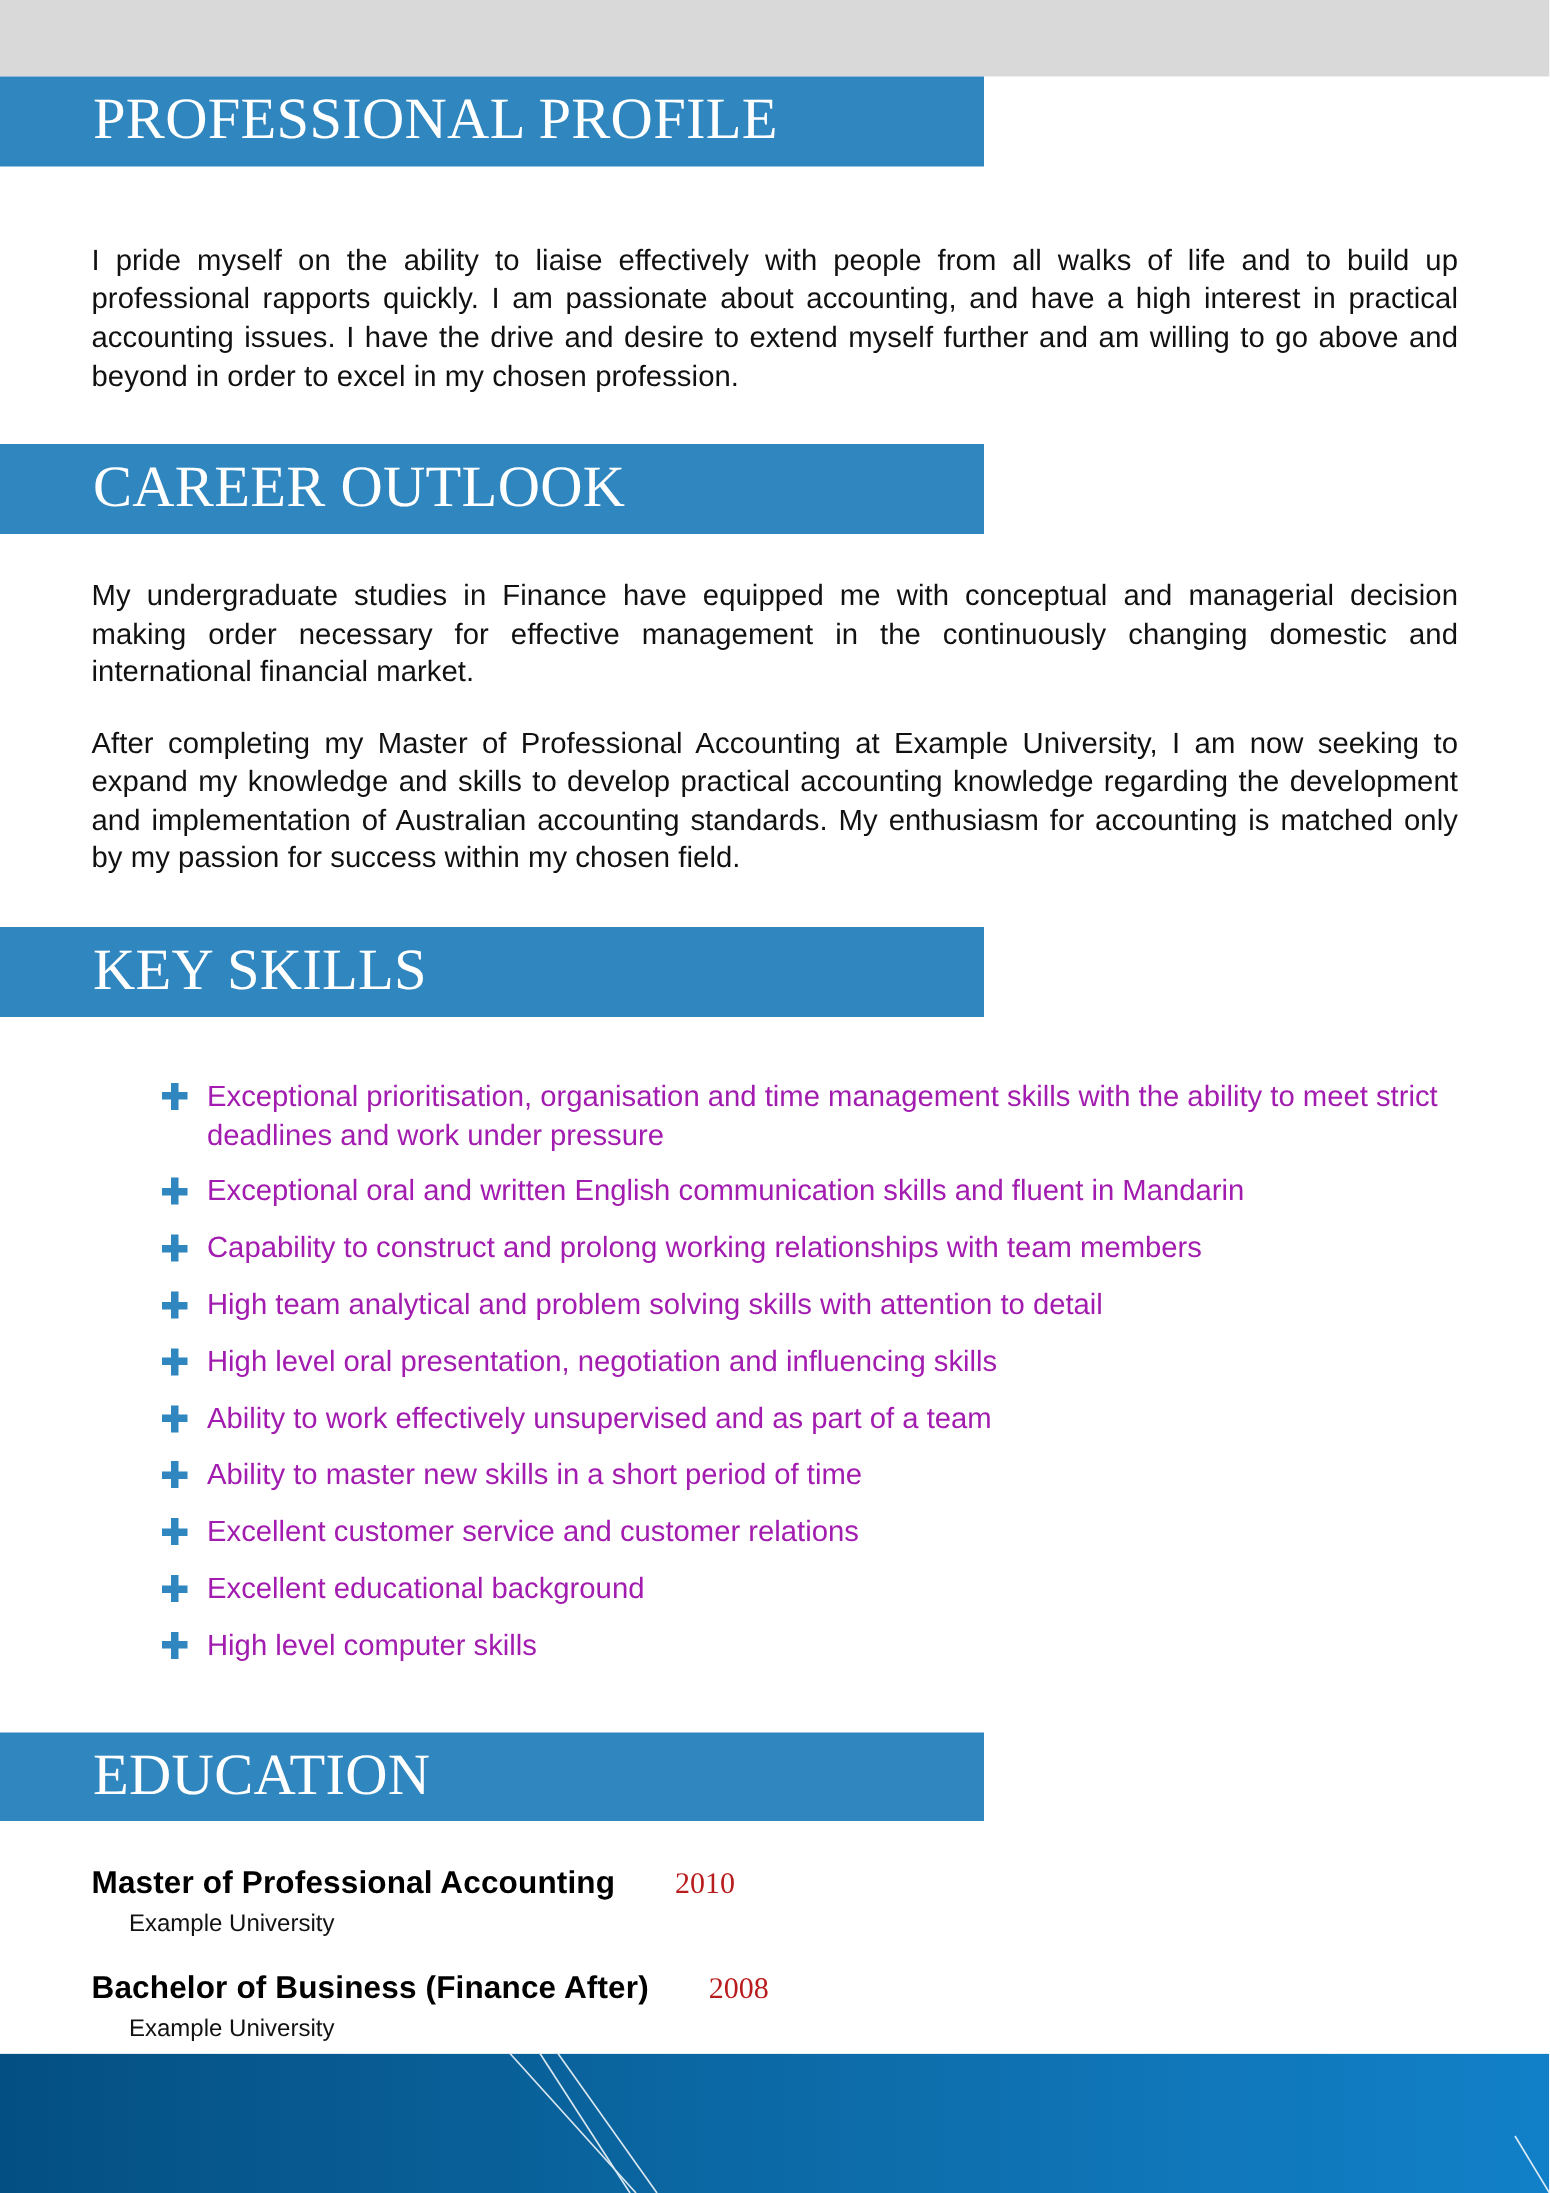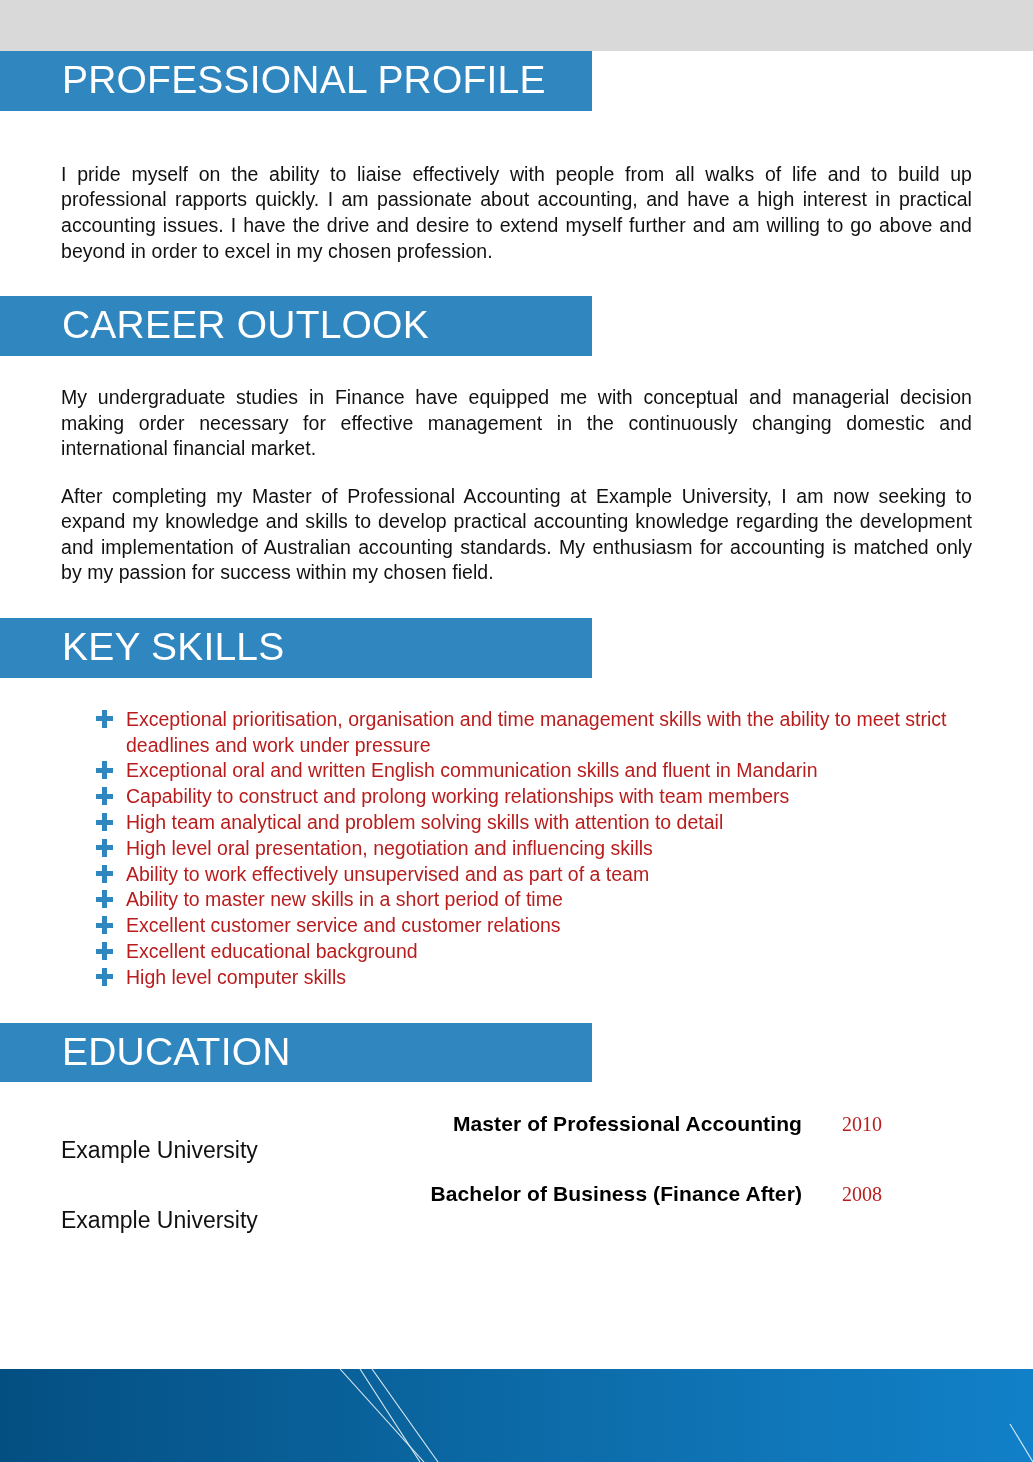--- a/index.html
+++ b/index.html
@@ -29,25 +29,26 @@
   
   .page {
     position: absolute;
     top: 51px;
     left: 0;
     width: 1033px;
   }
 
   
   .section-bar {
-    width: 592px;
+    width: 656px;
     background: #3086bf;
     box-sizing: border-box;
     padding: 9px 0 11px 62px;
     margin: 0;
+    font-family: Liberation Serif, serif;
   }
   .section-bar .section-title {
     display: block;
     color: #ffffff;
     font-size: 39px;
     line-height: 1.02;
     font-weight: 400;
     letter-spacing: 0.2px;
     white-space: nowrap;
   }
@@ -74,22 +75,22 @@
   .skills {
     list-style: none;
     margin: 0;
     padding: 0 61px 0 96px;
   }
   .skills li {
     position: relative;
     font-size: 19.5px;
     line-height: 25.8px;
     padding-left: 30px;
-    color: #b91c1c;
-    margin: 0;
+    color: #a21caf;
+    margin: 12px;
   }
   .skills li .plus-icon {
     position: absolute;
     left: 0;
     top: 3px;
     width: 17px;
     height: 18px;
     display: block;
   }
   .skills li .plus-icon::before,
@@ -118,44 +119,45 @@
   .edu-list {
     padding: 0 61px 0 61px;
   }
   .edu-entry {
     position: relative;
     margin-bottom: 18px;
   }
   .edu-row {
     display: flex;
     align-items: baseline;
-    justify-content: flex-end;
+    justify-content: flex-start;
   }
   .edu-degree {
     font-size: 21px;
     font-weight: bold;
     line-height: 26px;
     color: #000000;
     letter-spacing: 0.1px;
   }
   .edu-year {
     font-family: "Liberation Serif", serif;
     font-size: 20px;
     line-height: 26px;
     color: #b91c1c;
     width: 120px;
     text-align: center;
     flex: 0 0 120px;
     margin-right: 50px;
   }
   .edu-school {
-    font-size: 23px;
+    font-size: 16px;
     line-height: 25px;
     color: #111111;
     margin-top: 1px;
+    margin-left: 25px;
   }
 
   
   .footer {
     position: absolute;
     left: 0;
     bottom: 0;
     width: 1033px;
     height: 93px;
     overflow: hidden;

